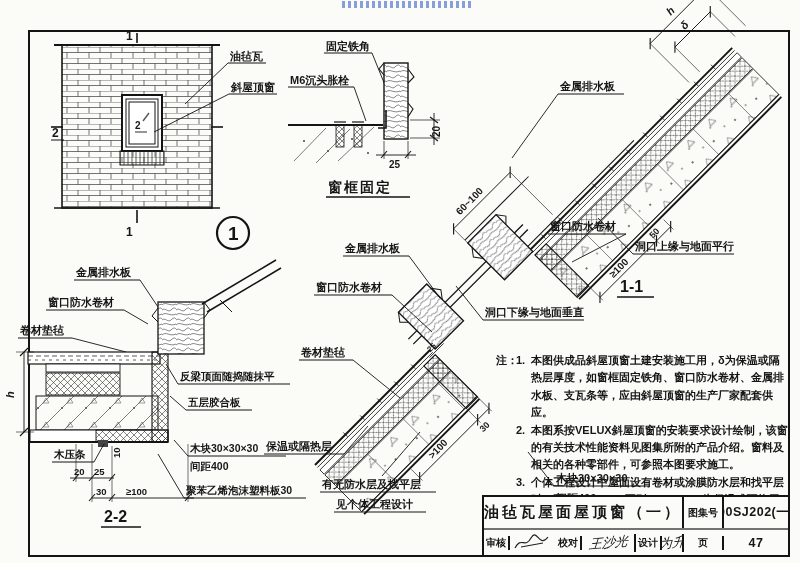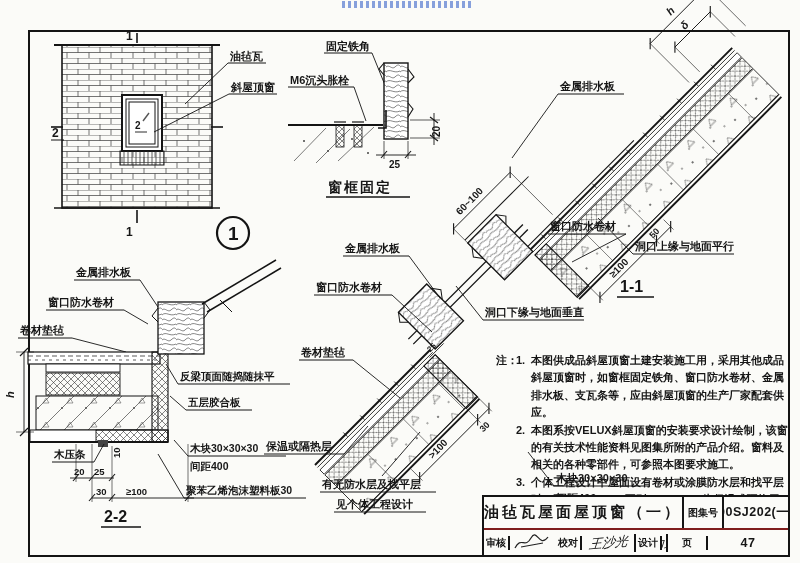--- a/index.html
+++ b/index.html
@@ -15,21 +15,21 @@
   .notes{position:absolute;left:496px;top:352px;width:292px;font-size:11px;
          font-weight:700;line-height:1.58;z-index:4;}
   .notes .head{position:absolute;left:0;top:0;}
   .notes .items{margin-left:20px;}
   .note{display:flex;}
   .note .num{flex:none;width:15px;}
   .note .txt{flex:1;}
   .tblock{position:absolute;left:482px;top:495px;width:308px;height:62px;z-index:5;
           border:2.5px solid #141414;box-sizing:border-box;background:#fbfbf8;display:flex;flex-direction:column;}
   .trow{display:flex;box-sizing:border-box;}
-  .trow1{height:33px;border-bottom:2px solid #7f1d1d;text-align:center;}
+  .trow1{height:33px;border-bottom:2px solid #737373;text-align:center;}
   .trow2{flex:1;align-items:center;}
   .tcell{display:flex;align-items:center;justify-content:center;box-sizing:border-box;
          border-right:2px solid #141414;overflow:hidden;}
   .tcell:last-child{border-right:none;}
   .tb-title{flex:1;font-size:15px;font-weight:700;letter-spacing:3px;}
   .tb-lab{font-size:10px;font-weight:700;}
   .tb-no{font-size:12.5px;font-weight:700;letter-spacing:.5px;}
   .sig{font-family:"DejaVu Serif",serif;font-style:italic;font-size:13px;
        transform:rotate(-5deg) skewX(-10deg);white-space:nowrap;}
 </style>
@@ -395,21 +395,21 @@
 
     <text x="96" y="276" font-size="16">2-2</text>
     <line x1="93" y1="281" x2="133" y2="281" stroke="#141414" stroke-width="1.6"></line>
   </svg>
 
   <div class="notes">
     <span class="head">注：</span>
     <div class="items">
       <div class="note">
         <span class="num">1.</span>
-        <span class="txt">本图供成品斜屋顶窗土建安装施工用，采用其他成品斜屋顶窗时，如窗框固定铁角、窗口防水卷材、金属排水板、支瓦条等，应由斜屋顶窗的生产厂家配套供应。</span>
+        <span class="txt">本图供成品斜屋顶窗土建安装施工用，δ为保温或隔热层厚度，如窗框固定铁角、窗口防水卷材、金属排水板、支瓦条等，应由斜屋顶窗的生产厂家配套供应。</span>
       </div>
       <div class="note">
         <span class="num">2.</span>
         <span class="txt">本图系按VELUX斜屋顶窗的安装要求设计绘制，该窗的有关技术性能资料见图集所附的产品介绍。窗料及相关的各种零部件，可参照本图要求施工。</span>
       </div>
       <div class="note">
         <span class="num">3.</span>
         <span class="txt">个体工程设计中屋面设有卷材或涂膜防水层和找平层时，图中h=δ+55，否则h=δ+35，δ为保温或隔热层厚度。</span>
       </div>
     </div>
@@ -430,17 +430,17 @@
       </div>
       <div class="tcell tb-lab" style="width:26px">校对</div>
       <div class="tcell" style="width:54px">
         <span class="sig">王沙光</span>
       </div>
       <div class="tcell tb-lab" style="width:26px">设计</div>
       <div class="tcell" style="flex:1">
         <span class="sig">为升</span>
       </div>
       <div class="tcell tb-lab" style="width:40px">页</div>
-      <div class="tcell tb-no" style="width:80px">47</div>
+      <div class="tcell tb-no" style="width:64px">47</div>
     </div>
   </div>
 
 </div>
 
 </body></html>

